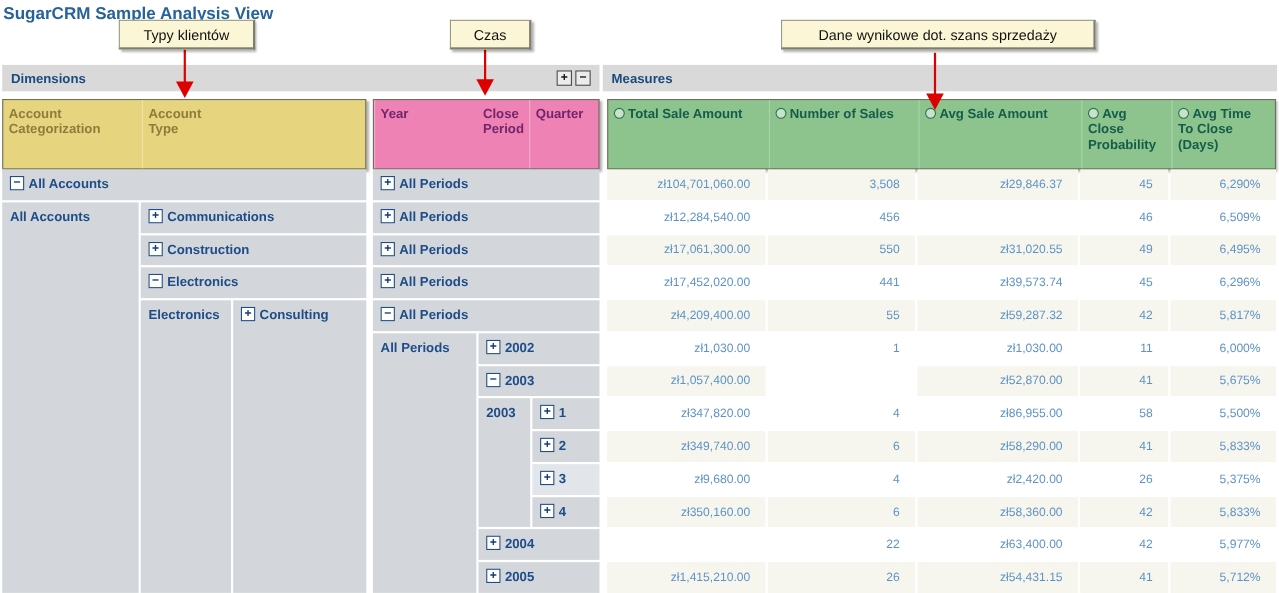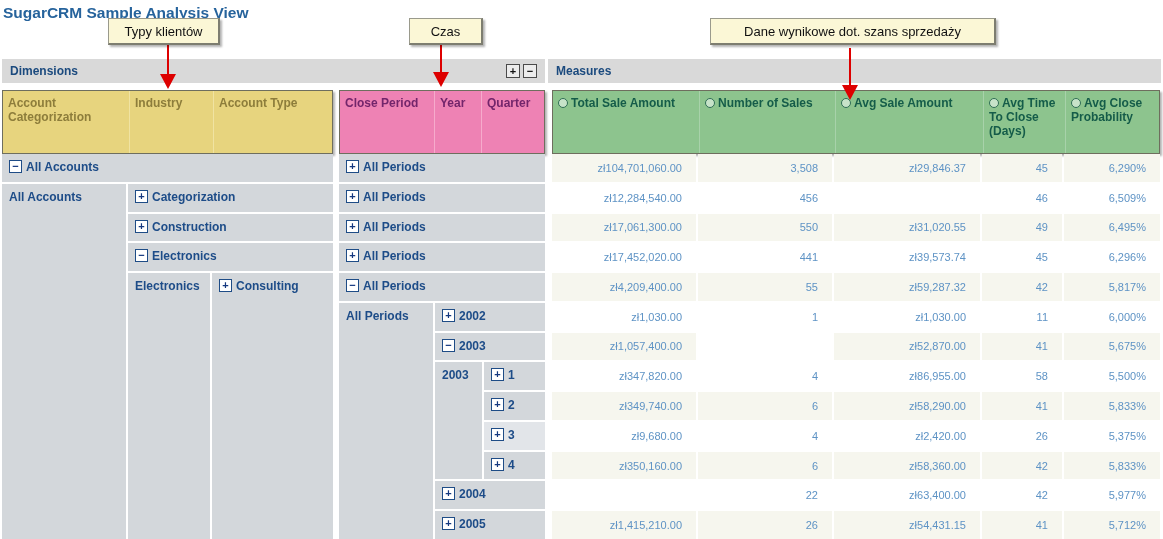--- a/index.html
+++ b/index.html
@@ -42,21 +42,21 @@
         font-size:11px;line-height:11px;font-weight:bold;text-align:center;flex:none;
         box-sizing:border-box;cursor:pointer;}
   .mcell{display:flex;align-items:center;justify-content:flex-end;padding-right:14px;
          color:#5e93c5;font-size:11px;background:#ffffff;box-sizing:border-box;}
   .mcell.odd{background:#f6f6ee;}
   
   .callout{position:absolute;top:18px;height:27px;background:#fbf7d6;border:1px solid #9a9a8c;
            border-right:2px solid #7d7d70;border-bottom:2px solid #7d7d70;
            box-shadow:2px 2px 2px rgba(0,0,0,0.3);display:flex;align-items:center;justify-content:center;
            font-size:13px;color:#111;padding:0 8px;box-sizing:border-box;z-index:6;}
-  .co1{left:108px;width:112px;}
+  .co1{left:108px;width:124px;}
   .co2{left:409px;width:74px;}
   .co3{left:710px;width:286px;}
   .aline{position:absolute;width:2px;background:#dd0000;z-index:5;}
   .ahead{position:absolute;width:0;height:0;border-left:8px solid transparent;
          border-right:8px solid transparent;border-top:15px solid #dd0000;z-index:5;}
 </style>
 </head>
 <body>
 
 <div class="page-title">SugarCRM Sample Analysis View</div>
@@ -67,34 +67,33 @@
     <span class="sqbtn">+</span>
     <span class="sqbtn">−</span>
   </span>
 </div>
 <div class="bar bar-measures">
   <span>Measures</span>
 </div>
 
 <div class="hdrblock hdr-yellow">
   <div class="hcell ycell first">Account Categorization</div>
-  <div class="hcell ycell">Industry</div>
   <div class="hcell ycell">Account Type</div>
 </div>
 <div class="hdrblock hdr-pink">
+  <div class="hcell pcell">Year</div>
   <div class="hcell pcell first">Close Period</div>
-  <div class="hcell pcell">Year</div>
   <div class="hcell pcell">Quarter</div>
 </div>
 <div class="hdrblock hdr-green">
   <div class="hcell gcell first"><span class="ring"></span><span>Total Sale Amount</span></div>
   <div class="hcell gcell"><span class="ring"></span><span>Number of Sales</span></div>
   <div class="hcell gcell"><span class="ring"></span><span>Avg Sale Amount</span></div>
+  <div class="hcell gcell"><span class="ring"></span><span>Avg Close Probability</span></div>
   <div class="hcell gcell"><span class="ring"></span><span>Avg Time To Close (Days)</span></div>
-  <div class="hcell gcell"><span class="ring"></span><span>Avg Close Probability</span></div>
 </div>
 
 <div class="pivot">
 
   <div class="dcell" style="grid-row:1;grid-column:1/4">
       <span class="tbtn">−</span>
       <span>All Accounts</span>
     </div>
   <div class="dcell" style="grid-row:1;grid-column:5/8">
       <span class="tbtn">+</span>
@@ -113,21 +112,21 @@
     </div>
   <div class="dcell" style="grid-row:6/14;grid-column:5">
       <span>All Periods</span>
     </div>
   <div class="dcell" style="grid-row:8/12;grid-column:6">
       <span>2003</span>
     </div>
 
   <div class="dcell" style="grid-row:2;grid-column:2/4">
       <span class="tbtn">+</span>
-      <span>Categorization</span>
+      <span>Communications</span>
     </div>
   <div class="dcell" style="grid-row:3;grid-column:2/4">
       <span class="tbtn">+</span>
       <span>Construction</span>
     </div>
   <div class="dcell" style="grid-row:4;grid-column:2/4">
       <span class="tbtn">−</span>
       <span>Electronics</span>
     </div>
 

